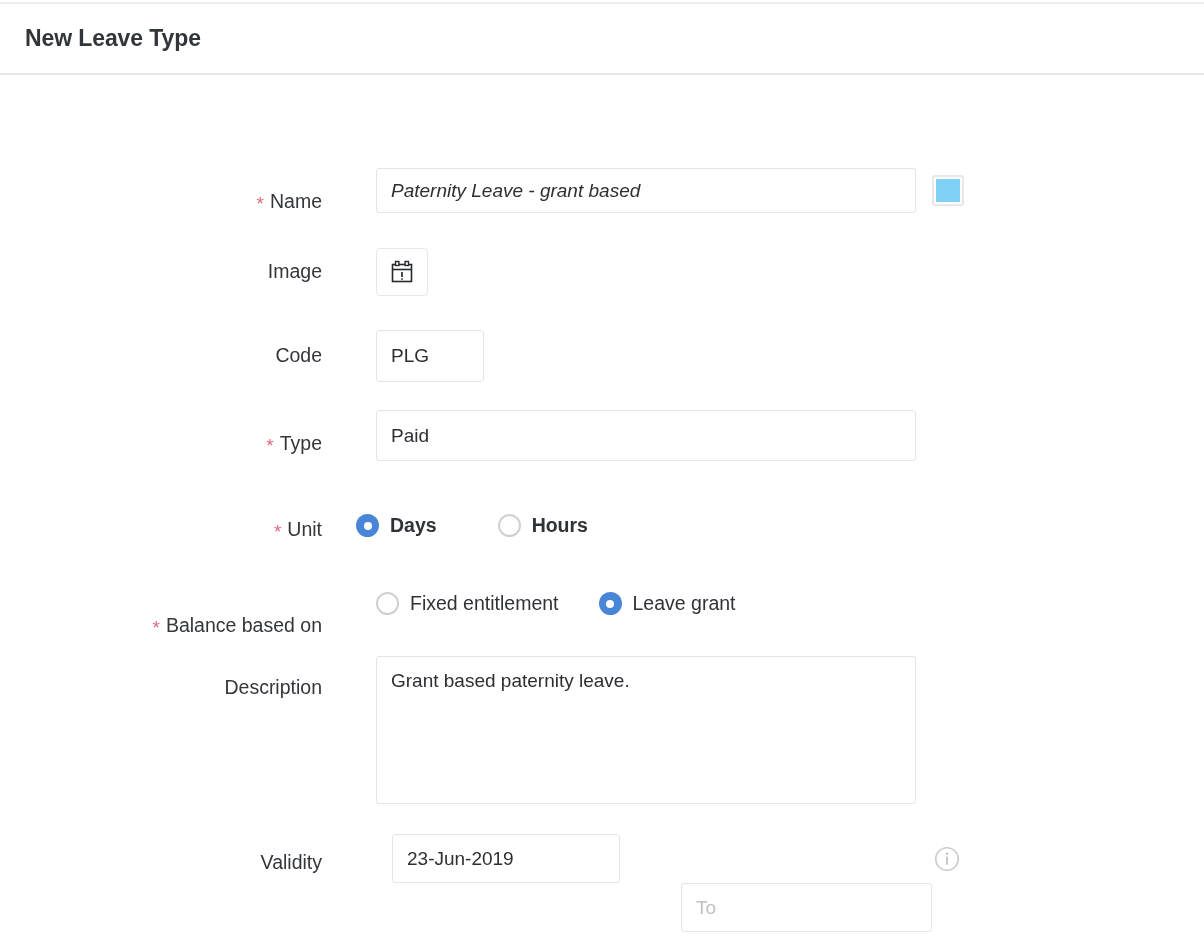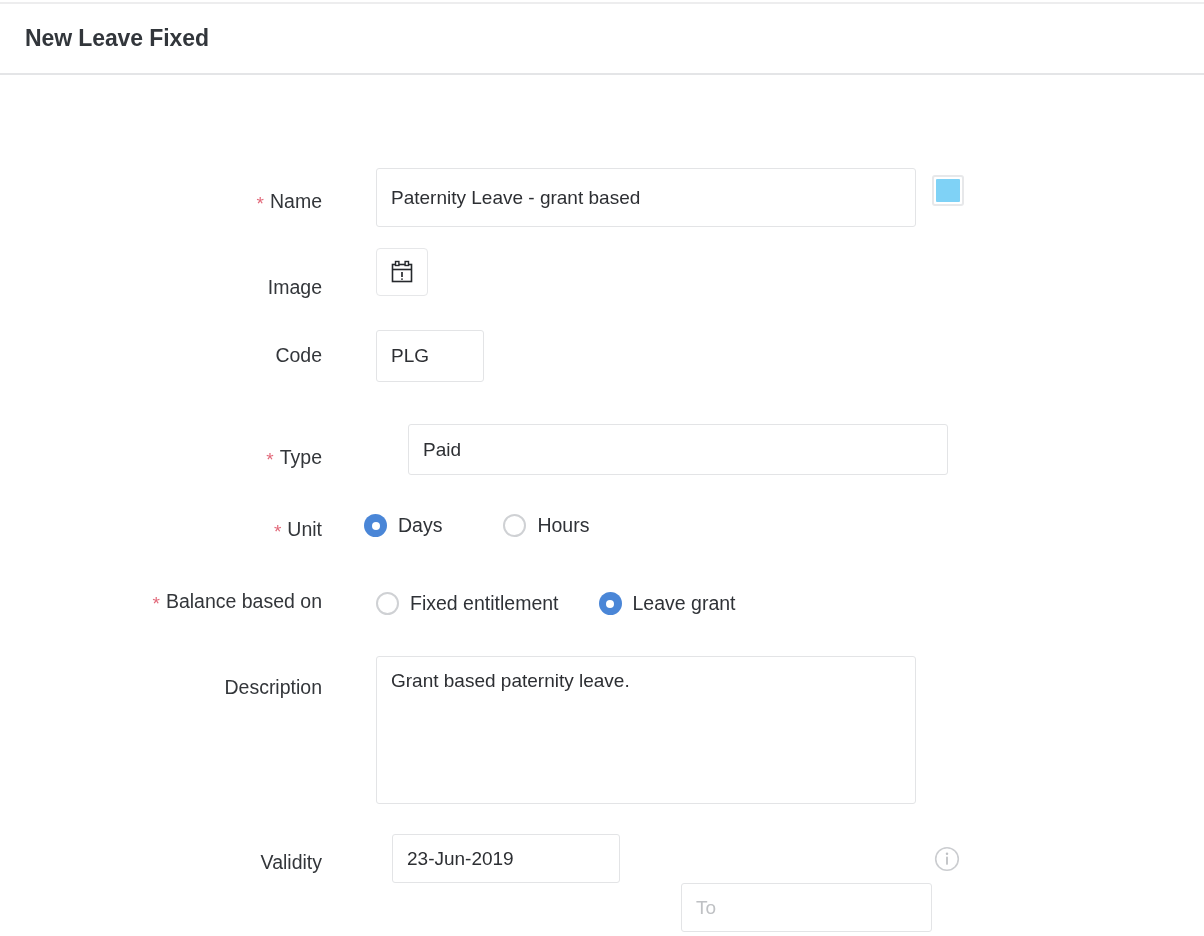--- a/index.html
+++ b/index.html
@@ -152,41 +152,41 @@
   
   .date-wrap { position: relative; }
   .info-ico { line-height: 0; cursor: pointer; }
 </style>
 </head>
 <body>
 
 <div class="top-rule"></div>
 
 <div class="page-header">
-  <div class="page-title">New Leave Fixed</div>
+  <div class="page-title">New Leave Type</div>
 </div>
 
 <div class="form">
 
   <div class="row" style="top:92px;">
     <div class="label" style="top:22px;text-align:right;">
       <span class="req" style="margin-right:6px;position:relative;top:2px;">*</span><span>Name</span>
     </div>
     <div class="control" style="left:376px; top:0;">
-      <input class="txt" type="text" style="width: 540px; height: 59px;" value="Paternity Leave - grant based">
+      <input class="txt" type="text" style="width: 540px; height: 45px; font-style: italic;" value="Paternity Leave - grant based">
     </div>
     <div class="control" style="left:932px; top:7px;">
       <div class="swatch-box">
         <div class="swatch-inner" style="background:#7fd2f6;"></div>
       </div>
     </div>
   </div>
 
   <div class="row" style="top:172px;">
-    <div class="label" style="top:28px;">Image</div>
+    <div class="label" style="top:12px;">Image</div>
     <div class="control" style="left:376px; top:0;">
       <div class="img-btn">
         <svg width="26" height="26" viewBox="0 0 26 26">
           <rect x="3.5" y="5.5" width="19" height="17" fill="none" stroke="#25282c" stroke-width="1.6"></rect>
           <line x1="3.5" y1="10.5" x2="22.5" y2="10.5" stroke="#25282c" stroke-width="1.6"></line>
           <rect x="6.5" y="2.5" width="3.4" height="4" fill="#fff" stroke="#25282c" stroke-width="1.4"></rect>
           <rect x="16.1" y="2.5" width="3.4" height="4" fill="#fff" stroke="#25282c" stroke-width="1.4"></rect>
           <line x1="13" y1="13" x2="13" y2="18" stroke="#25282c" stroke-width="1.7"></line>
           <circle cx="13" cy="20.1" r="0.95" fill="#25282c"></circle>
         </svg>
@@ -194,48 +194,48 @@
     </div>
   </div>
 
   <div class="row" style="top:254px;">
     <div class="label" style="top:14px;">Code</div>
     <div class="control" style="left:376px; top:0;">
       <input class="txt" type="text" style="width: 108px; height: 52px;" value="PLG">
     </div>
   </div>
 
-  <div class="row" style="top:348px;padding-left:32px;">
+  <div class="row" style="top:334px;">
     <div class="label" style="top:22px;">
       <span class="req" style="margin-right:6px;position:relative;top:2px;">*</span><span>Type</span>
     </div>
     <div class="control select-wrap" style="left:376px; top:0;">
       <input class="txt" type="text" readonly="" style="width: 540px; height: 51px; cursor: pointer;" value="Paid">
       
     </div>
   </div>
 
   <div class="row" style="top:420px;">
     <div class="label" style="top:22px;">
       <span class="req" style="margin-right:6px;position:relative;top:2px;">*</span><span>Unit</span>
     </div>
-    <div class="control radio-group" style="left:364px; top:18px;">
+    <div class="control radio-group" style="left:356px; top:18px;font-weight:bold;">
       <div class="radio-item">
         <span class="radio on"></span>
         <span class="radio-label">Days</span>
       </div>
       <div class="radio-item" style="margin-left:61px;">
         <span class="radio off"></span>
         <span class="radio-label">Hours</span>
       </div>
     </div>
   </div>
 
   <div class="row" style="top:498px;">
-    <div class="label" style="top:16px;padding-left:28px;">
+    <div class="label" style="top:40px;padding-left:28px;">
       <span class="req" style="margin-right:6px;position:relative;top:2px;">*</span><span>Balance based on</span>
     </div>
     <div class="control radio-group" style="left:376px; top:18px;">
       <div class="radio-item">
         <span class="radio off"></span>
         <span class="radio-label">Fixed entitlement</span>
       </div>
       <div class="radio-item" style="margin-left:40px;">
         <span class="radio on"></span>
         <span class="radio-label">Leave grant</span>

